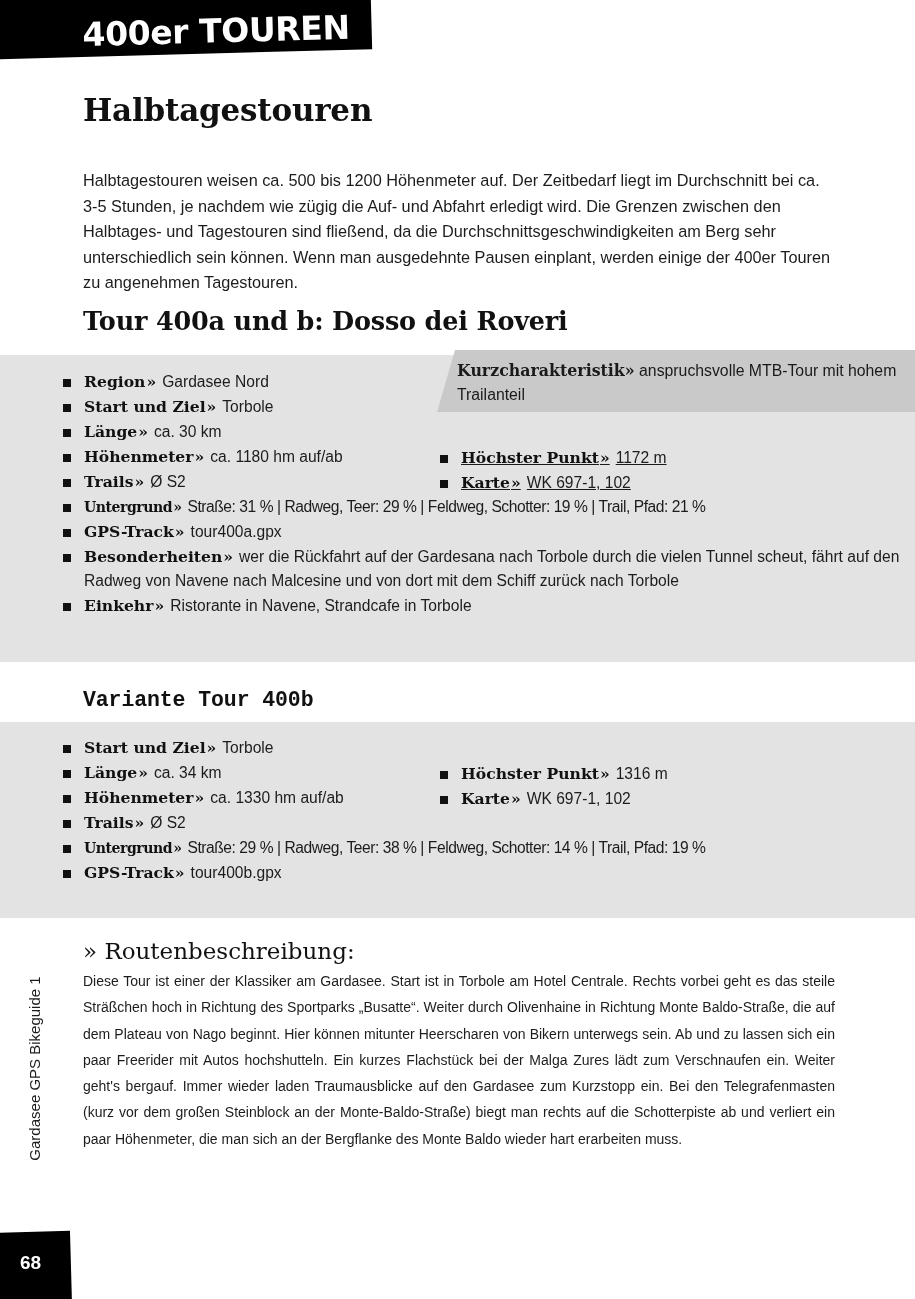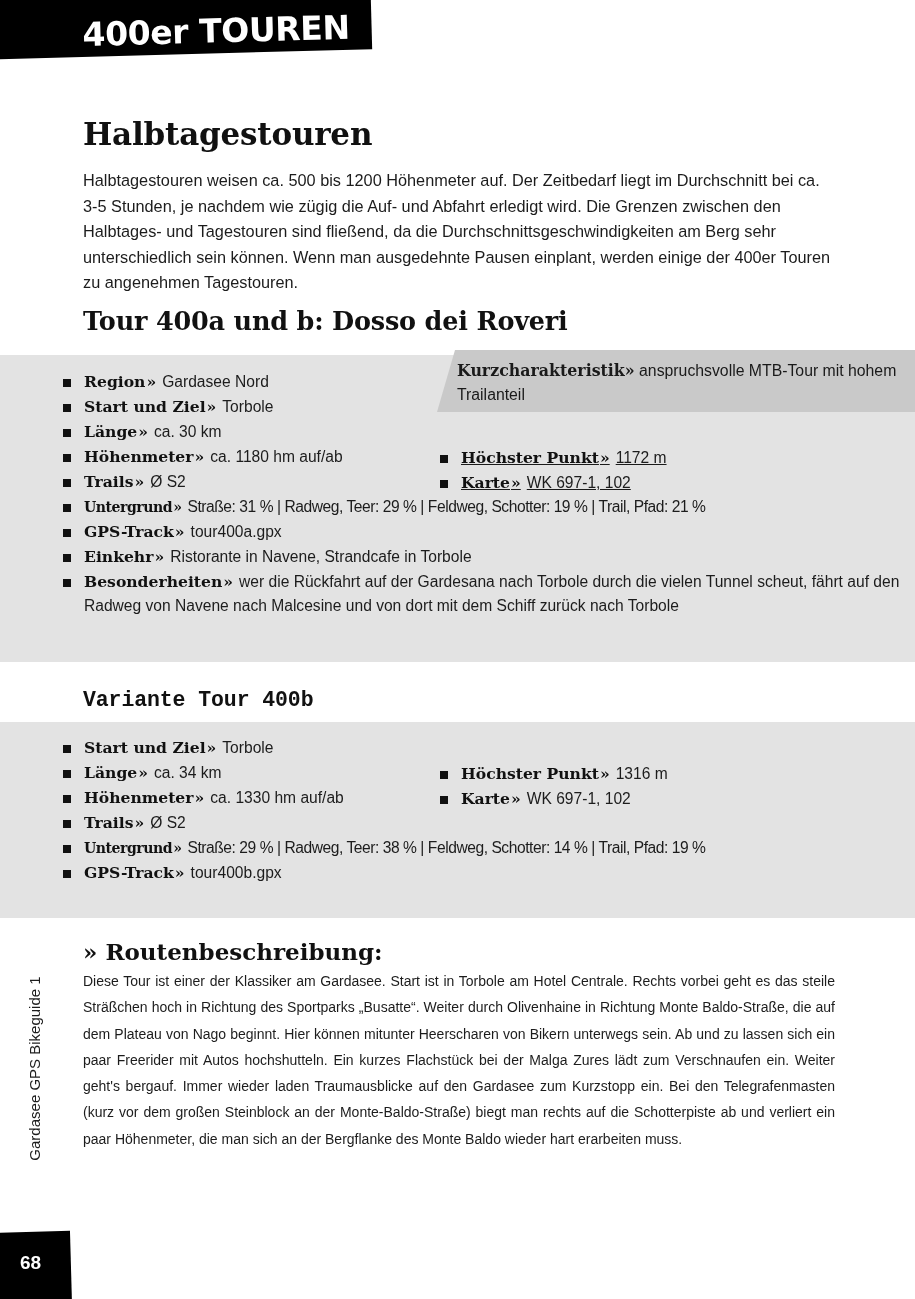--- a/index.html
+++ b/index.html
@@ -49,21 +49,20 @@
   
   .page-title {
     position: absolute;
     left: 83px;
     top: 92px;
     font-family: "DejaVu Serif", serif;
     font-weight: bold;
     font-size: 31px;
     letter-spacing: -0.2px;
     color: #111;
-    margin-top: 24px;
   }
 
   .intro {
     position: absolute;
     left: 83px;
     top: 168px;
     width: 750px;
     font-size: 16.3px;
     line-height: 25.5px;
     color: #1c1c1c;
@@ -177,21 +176,21 @@
     letter-spacing: -0.45px;
   }
   .fact.multiline .val { margin-left: 6px; }
 
   
   .route-heading {
     position: absolute;
     left: 83px;
     top: 938px;
     font-family: "DejaVu Serif", serif;
-    font-weight: bold;
+    font-weight: normal;
     font-size: 23px;
     color: #111;
   }
   .route-body {
     position: absolute;
     left: 83px;
     top: 968px;
     width: 752px;
     font-size: 14px;
     line-height: 26.3px;
@@ -268,25 +267,25 @@
   </div>
   <div class="fact">
     <span class="bullet"></span><span class="lbl">Trails</span><span class="chev">»</span><span class="val">Ø S2</span>
   </div>
   <div class="fact condensed">
     <span class="bullet"></span><span class="lbl">Untergrund</span><span class="chev">»</span><span class="val">Straße: 31 % | Radweg, Teer: 29 % | Feldweg, Schotter: 19 % | Trail, Pfad: 21 %</span>
   </div>
   <div class="fact">
     <span class="bullet"></span><span class="lbl">GPS-Track</span><span class="chev">»</span><span class="val">tour400a.gpx</span>
   </div>
-  <div class="fact">
-    <span class="bullet"></span><span class="lbl">Einkehr</span><span class="chev">»</span><span class="val">Ristorante in Navene, Strandcafe in Torbole</span>
-  </div>
   <div class="fact multiline">
     <span class="bullet"></span><span class="lbl">Besonderheiten</span><span class="chev">»</span><span class="val">wer die Rückfahrt auf der Gardesana nach Torbole durch die vielen Tunnel  scheut, fährt auf den Radweg von Navene nach Malcesine und von dort mit dem Schiff zurück nach Torbole</span>
+  </div>
+  <div class="fact">
+    <span class="bullet"></span><span class="lbl">Einkehr</span><span class="chev">»</span><span class="val">Ristorante in Navene, Strandcafe in Torbole</span>
   </div>
 </div>
 
 <div class="facts" id="facts-a-right">
   <div class="fact">
     <span class="bullet"></span><span class="lbl">Höchster Punkt</span><span class="chev">»</span><span class="val">1172 m</span>
   </div>
   <div class="fact">
     <span class="bullet"></span><span class="lbl">Karte</span><span class="chev">»</span><span class="val">WK 697-1, 102</span>
   </div>

